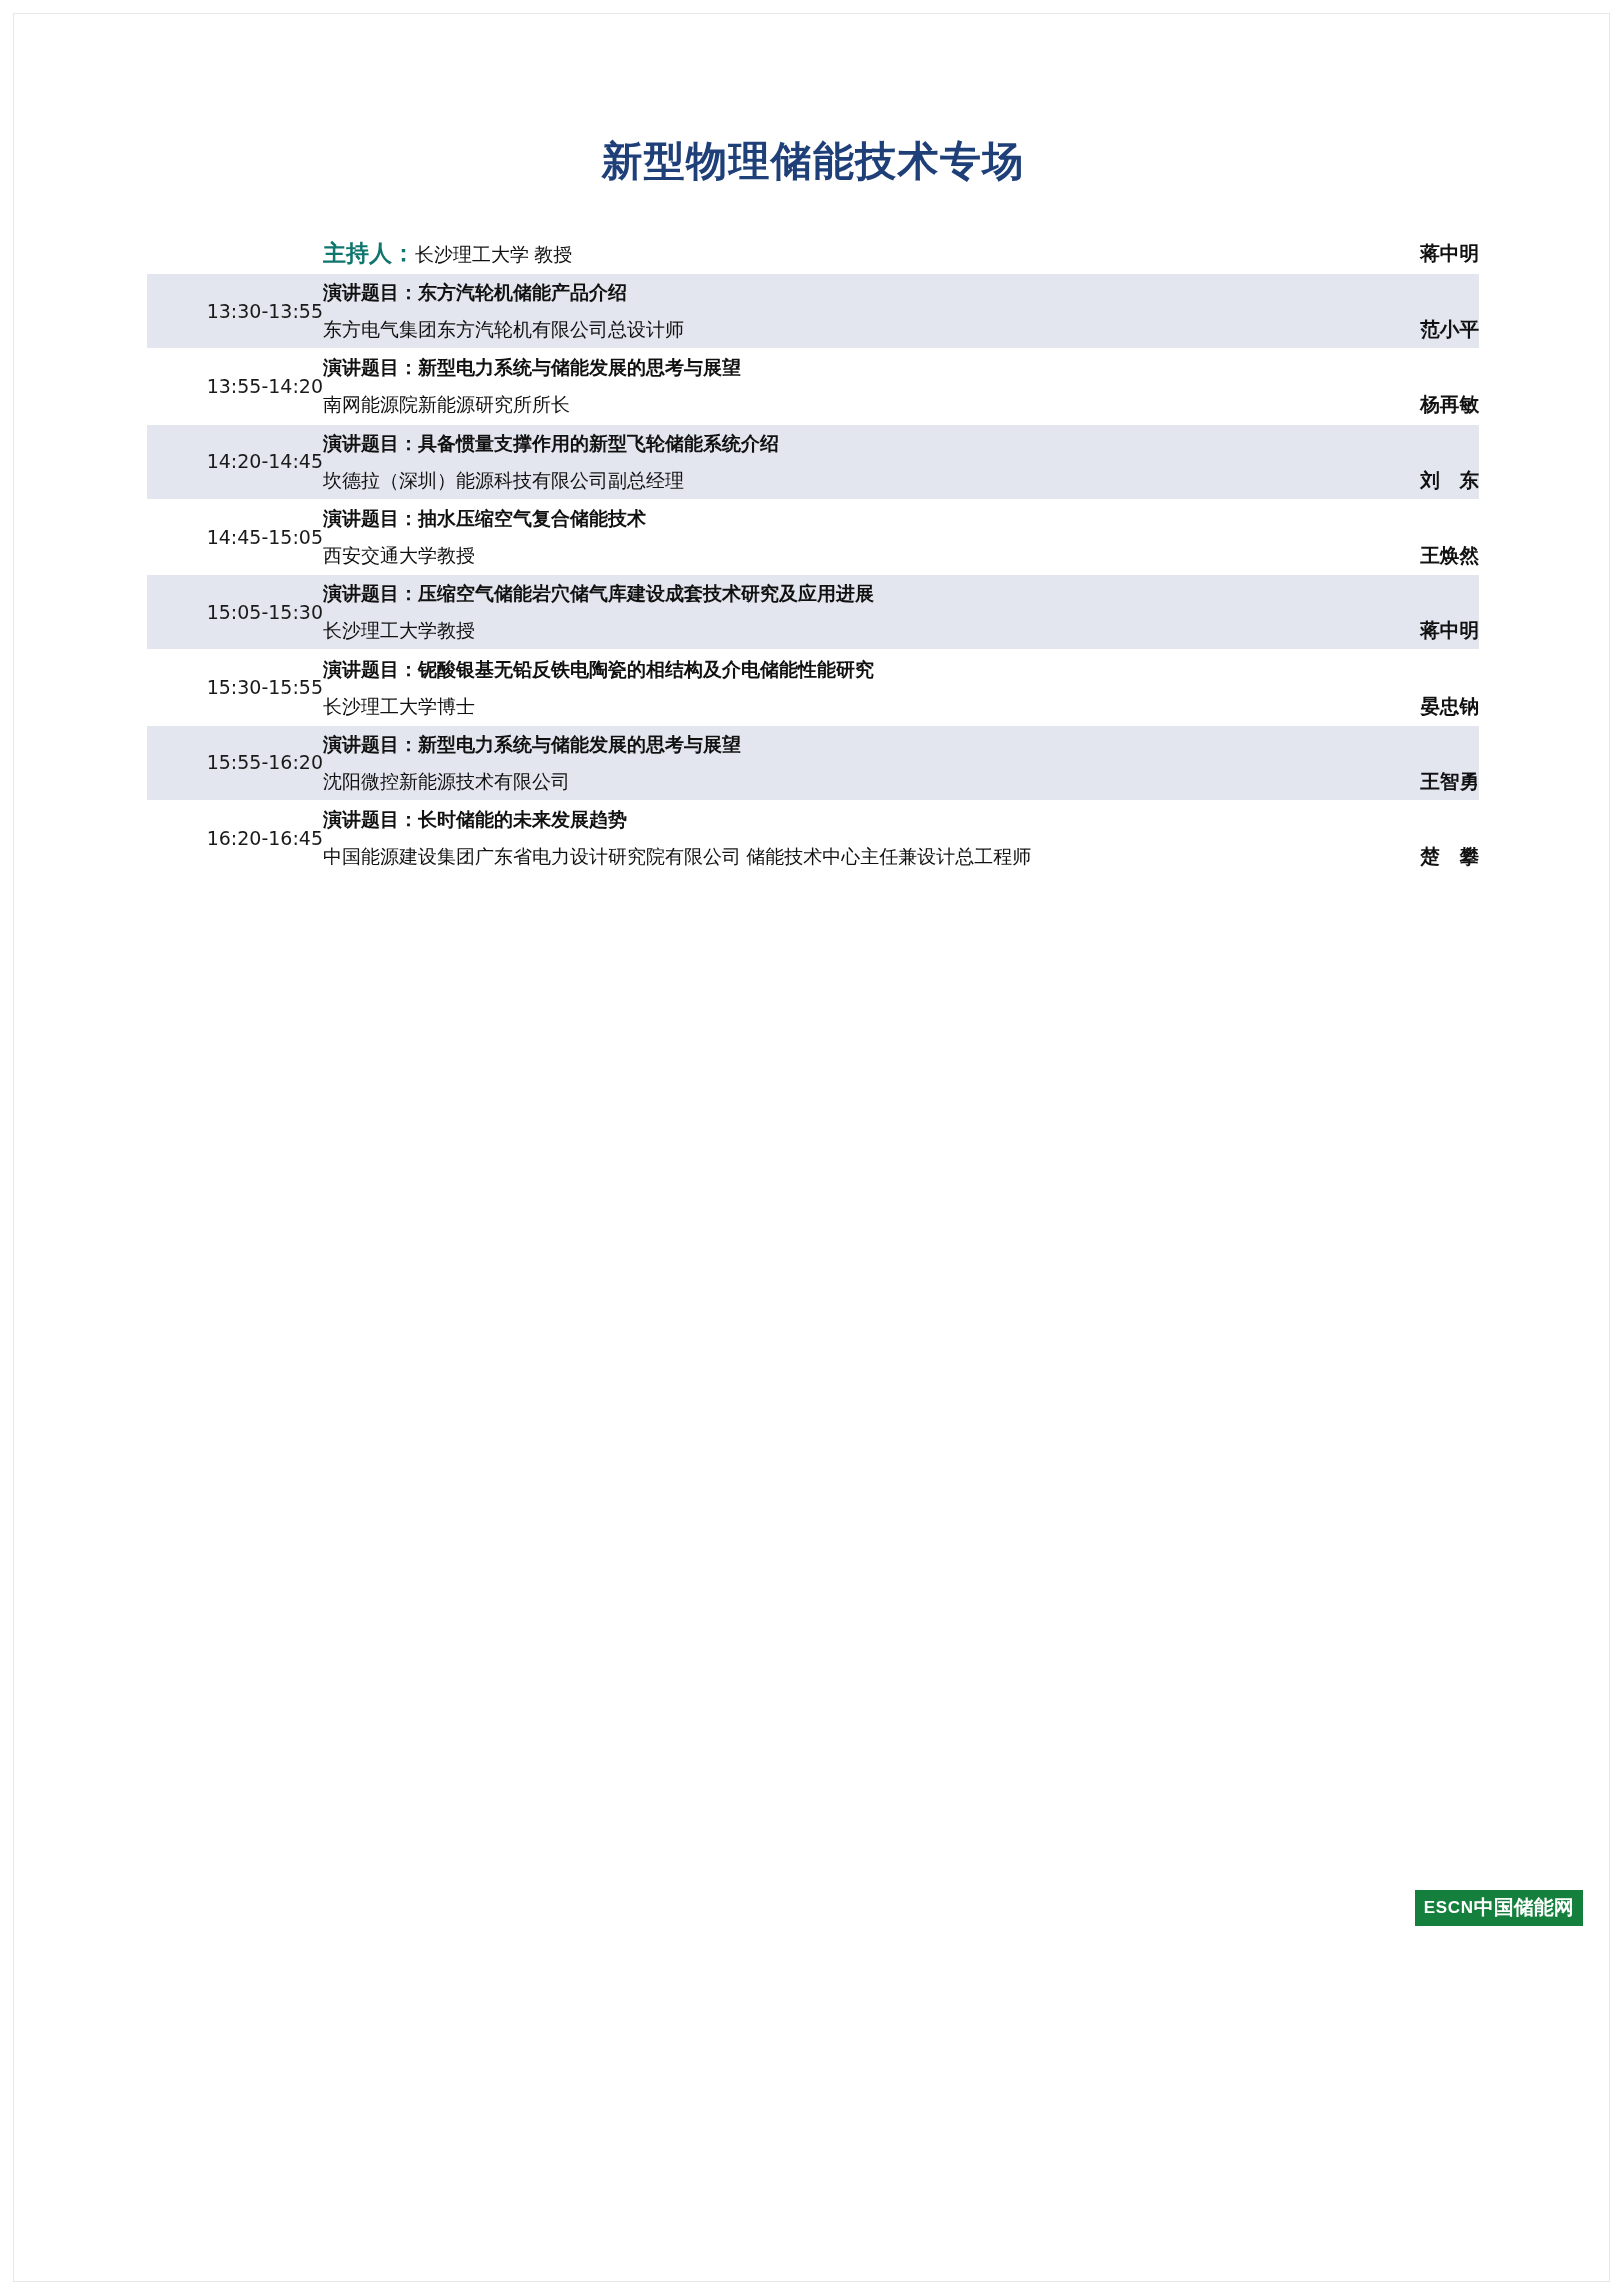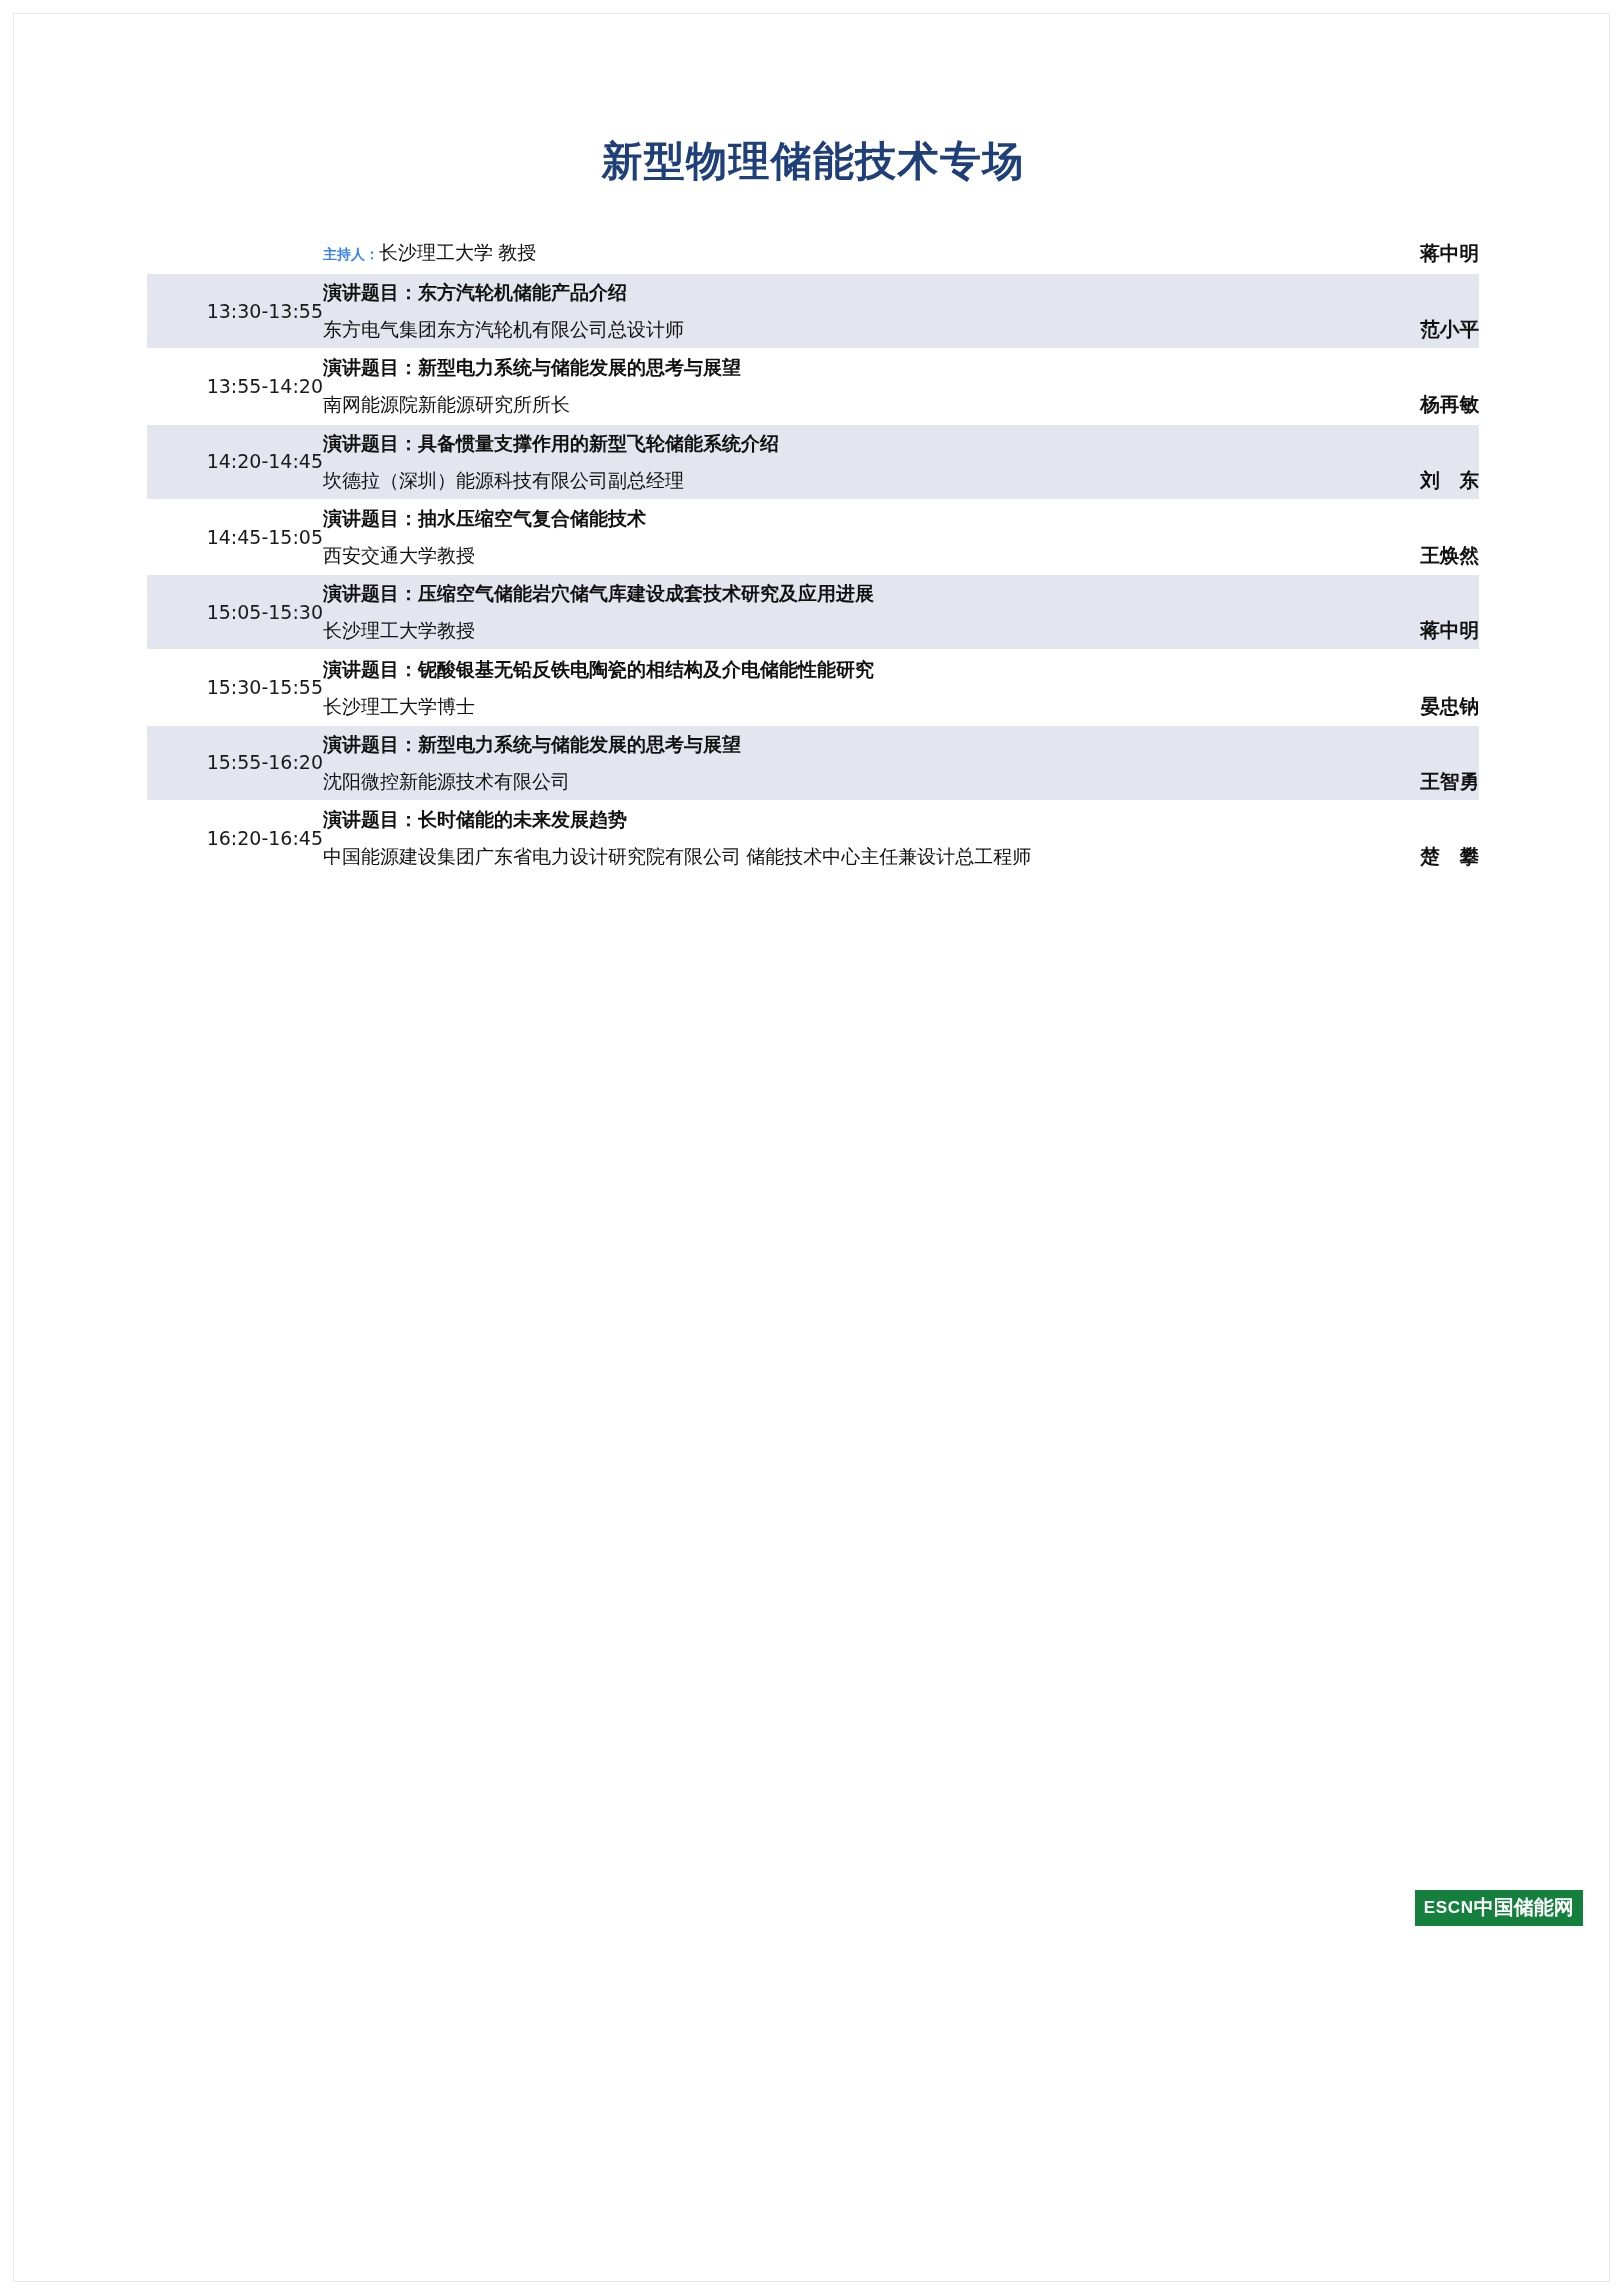--- a/index.html
+++ b/index.html
@@ -93,22 +93,22 @@
   .cell-name {
     font-size: 19.6px;
     font-weight: bold;
     color: #111111;
     text-align: right;
     padding-right: 18.3px;
     white-space: nowrap;
   }
   .host-label {
     font-weight: bold;
-    font-size: 14px;
-    color: #3b82f6;
+    font-size: 23px;
+    color: #0f766e;
   }
   .host-value {
     font-size: 19px;
     color: #111111;
   }
   .line-top {
     height: 37px;
     line-height: 37px;
   }
   .line-bottom {

